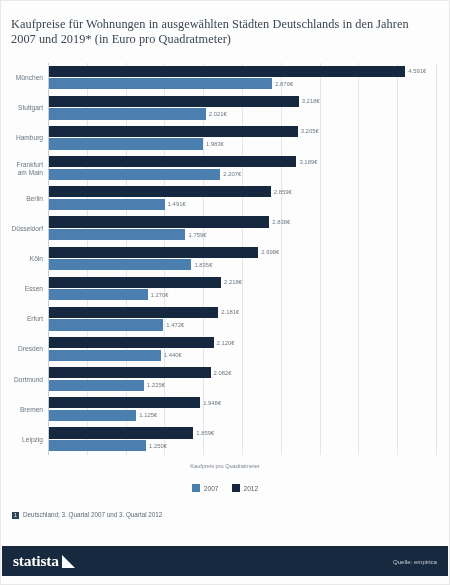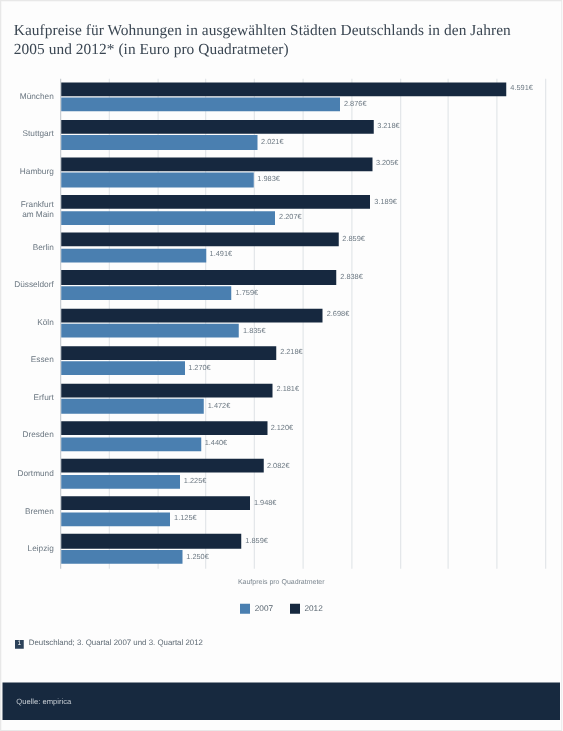--- a/index.html
+++ b/index.html
@@ -188,21 +188,21 @@
     color: #c6ccd3;
     font-size: 6.1px;
   }
 </style>
 </head>
 <body>
 
 <div id="page">
 
   <div id="title-block">
-    <div id="chart-title">Kaufpreise für Wohnungen in ausgewählten Städten Deutschlands in den Jahren 2005 und 2012* (in Euro pro Quadratmeter)</div>
+    <div id="chart-title">Kaufpreise für Wohnungen in ausgewählten Städten Deutschlands in den Jahren 2007 und 2019* (in Euro pro Quadratmeter)</div>
   </div>
 
   <div id="chart-area">
     <div id="plot">
       <div class="axis-line"></div>
       <div id="gridlines">
           <div class="gridline" style="left: 38.8px;"></div>
           <div class="gridline" style="left: 77.6px;"></div>
           <div class="gridline" style="left: 116.4px;"></div>
           <div class="gridline" style="left: 155.2px;"></div>
@@ -349,16 +349,20 @@
         </div>
       </div>
   </div>
 
   <div id="footnote">
     <span id="footnote-marker">1</span>
     <span id="footnote-text">Deutschland; 3. Quartal 2007 und 3. Quartal 2012</span>
   </div>
 
   <div id="footer">
+    <div id="logo">
+      <span id="logo-text">statista</span>
+      <span id="logo-mark"></span>
+    </div>
     <div id="source-text">Quelle: empirica</div>
   </div>
 
 </div>
 
 </body></html>

